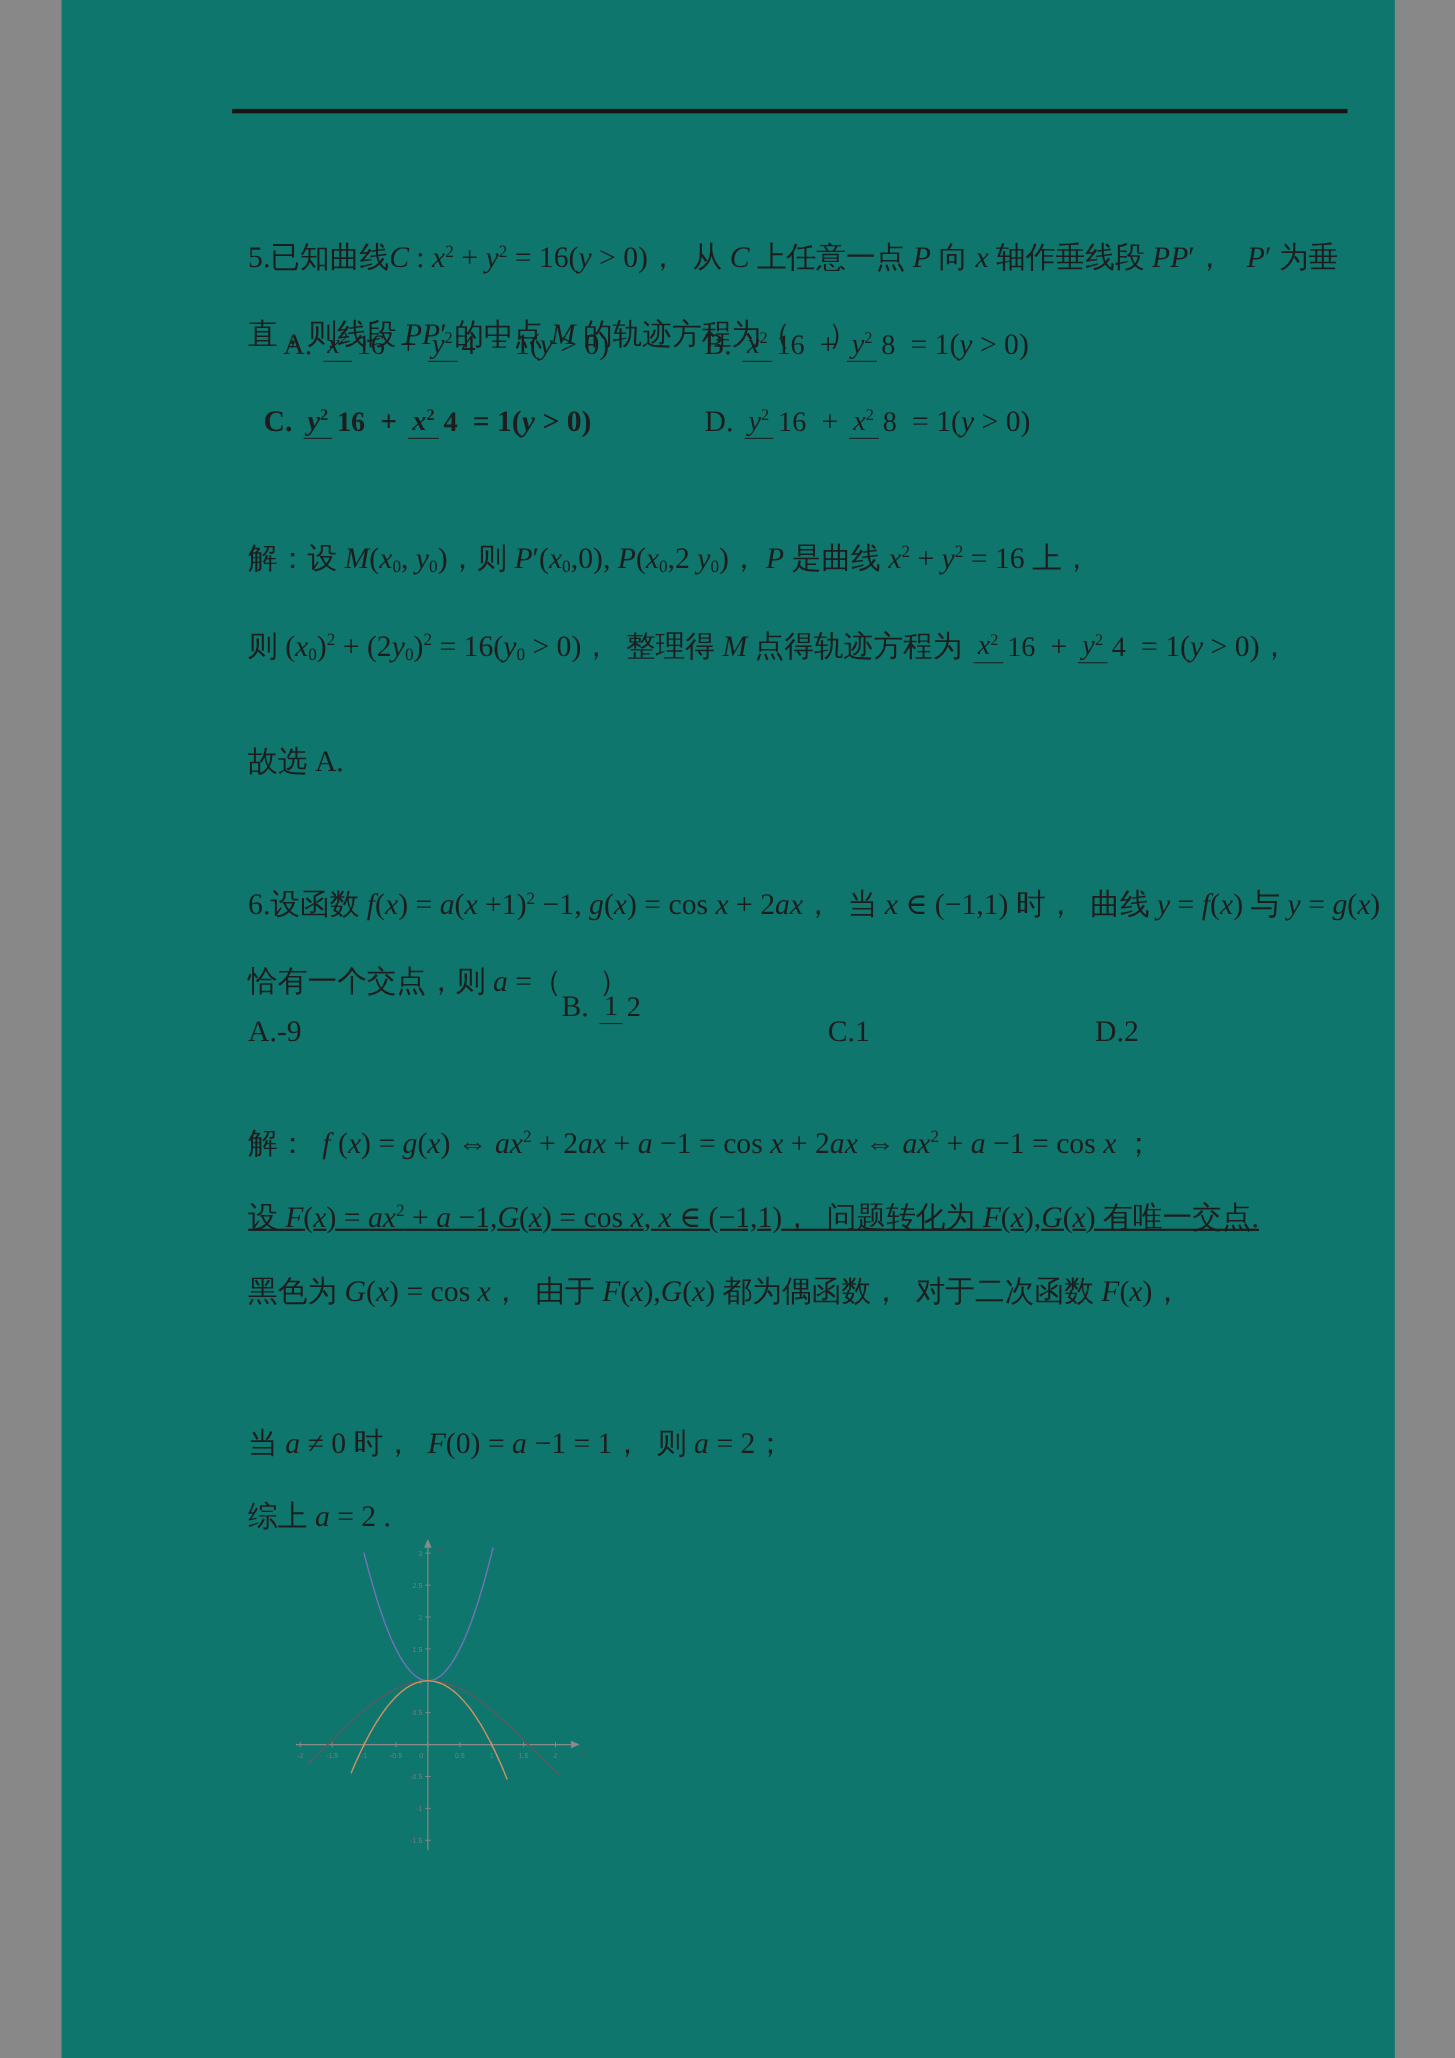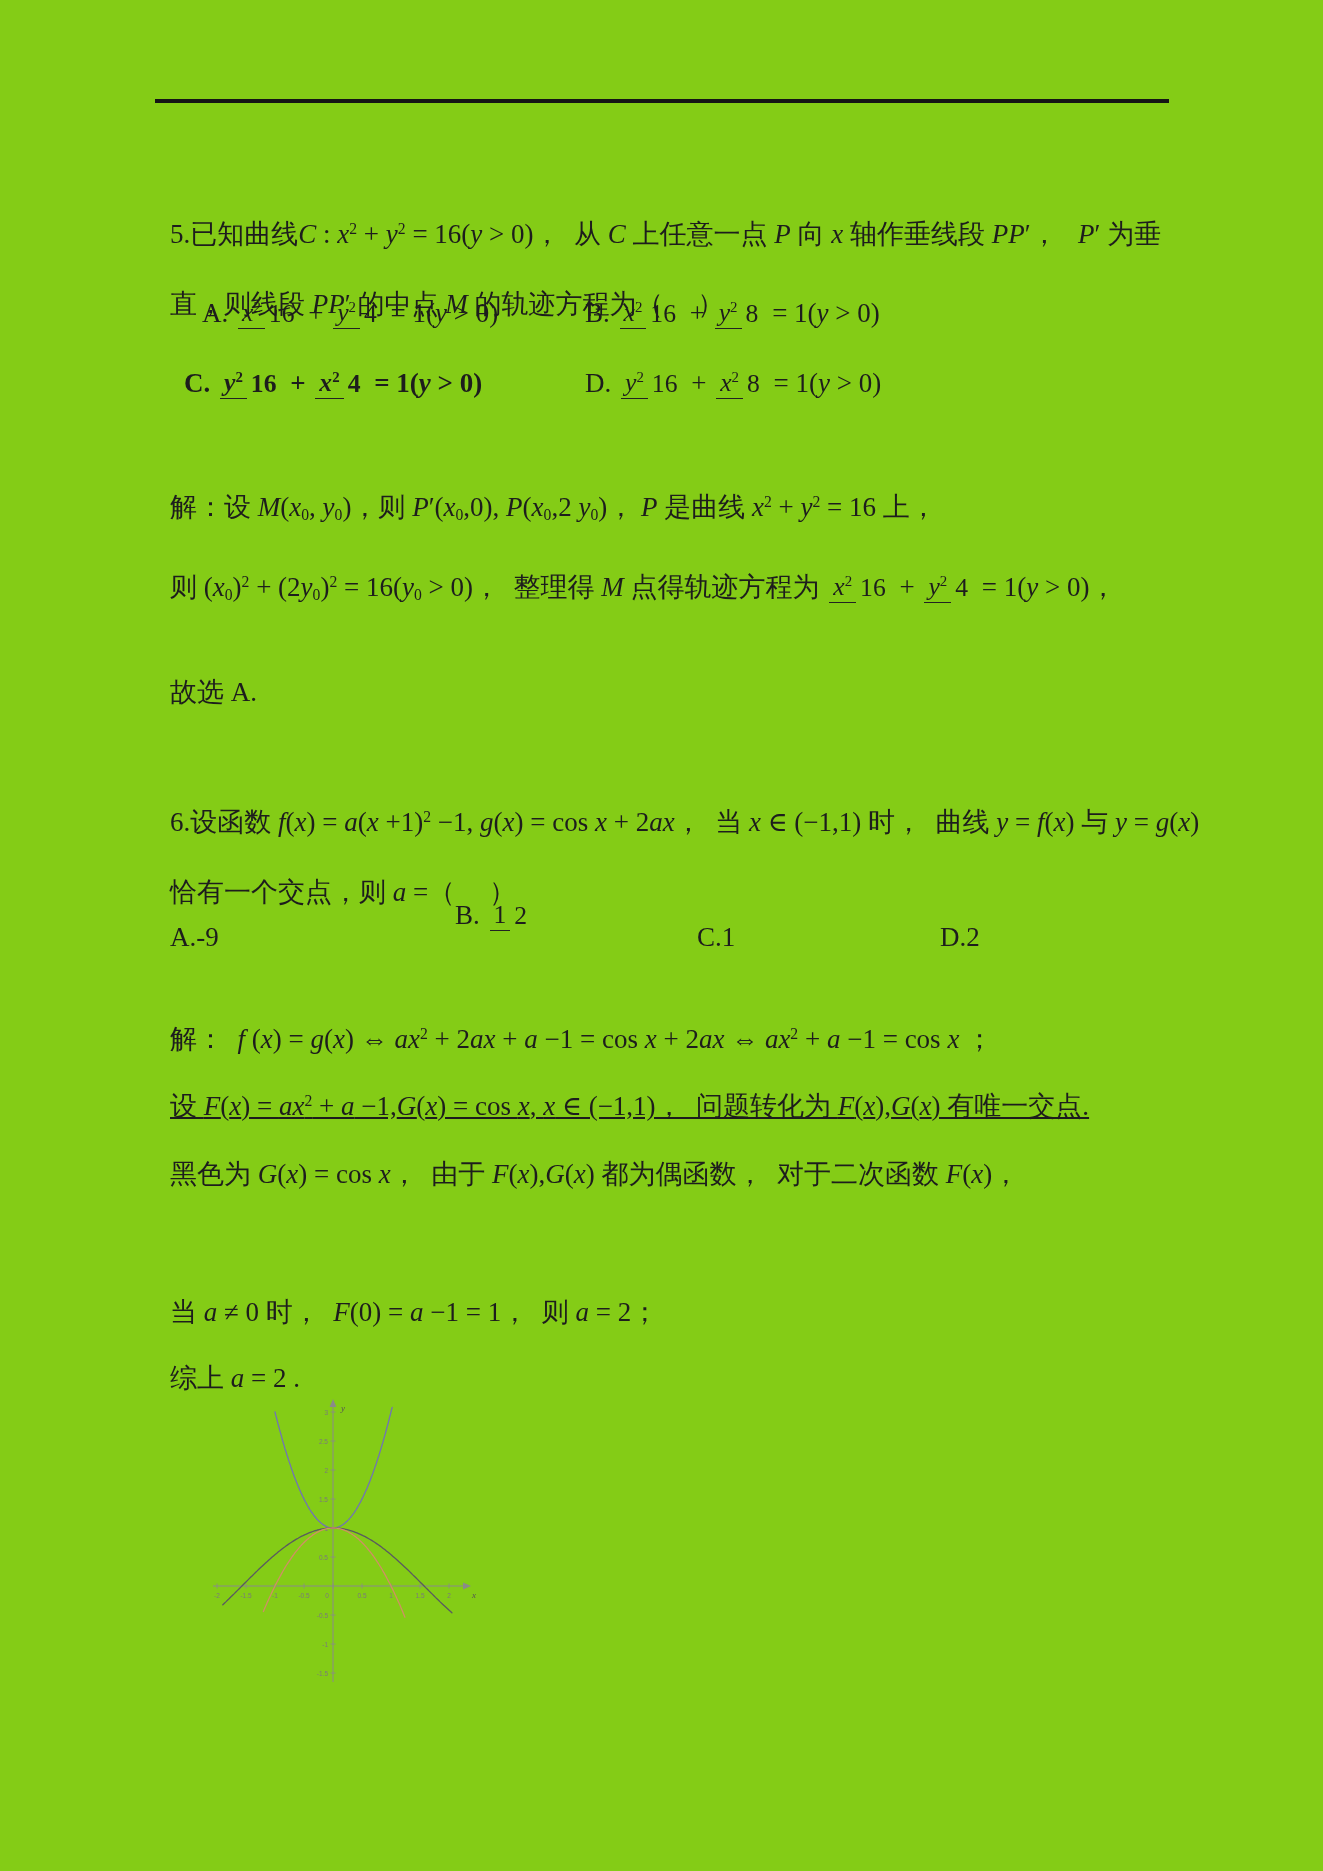--- a/index.html
+++ b/index.html
@@ -1,16 +1,16 @@
 <!DOCTYPE html>
 <html><head>
 <meta charset="utf-8">
 <style>
   html,body{margin:0;padding:0;background:#888;}
-  .page{position:relative;width:1323px;height:1871px;background:#84cc16;margin:0 auto;overflow:hidden;
+  .page{position:relative;width:1212px;height:1871px;background:#0f766e;margin:0 auto;overflow:hidden;
         font-family:"Liberation Serif","DejaVu Serif",serif;color:#1d1d1d;}
   .toprule{position:absolute;left:155px;top:99px;width:1014px;height:4px;background:#151515;}
   .ln{position:absolute;left:170px;font-size:27px;line-height:1.32;white-space:pre-wrap;color:#1d1d1d;}
   .ln i{font-family:"Liberation Serif","DejaVu Serif",serif;font-style:italic;}
   sup{font-size:0.58em;vertical-align:0.6em;line-height:0;}
   sub{font-size:0.58em;vertical-align:-0.25em;line-height:0;}
   .frac{display:inline-flex;flex-direction:row;align-items:flex-start;vertical-align:middle;
         line-height:1.08;font-size:0.95em;margin:0 3px;text-align:center;transform:translateY(-2px);}
   .fnum{display:block;padding:0 4px 1px 4px;border-bottom:1.6px solid #222;}
   .fden{display:block;padding:1px 4px 0 4px;}

